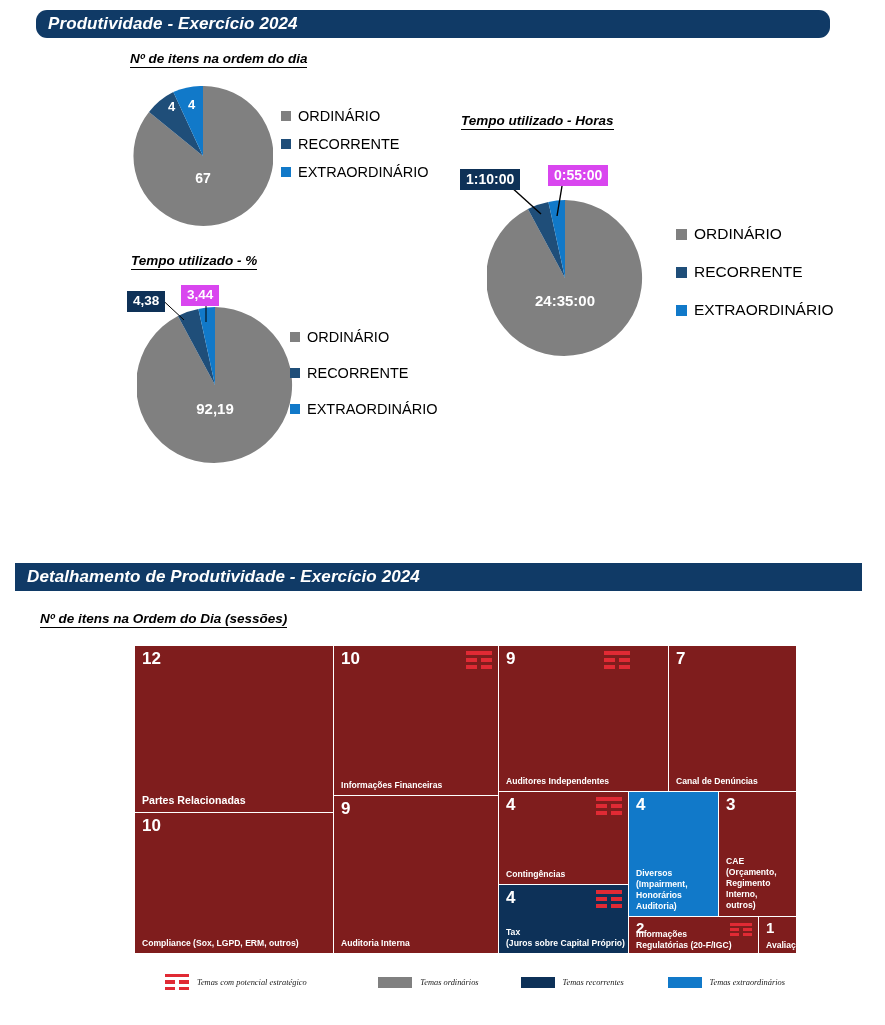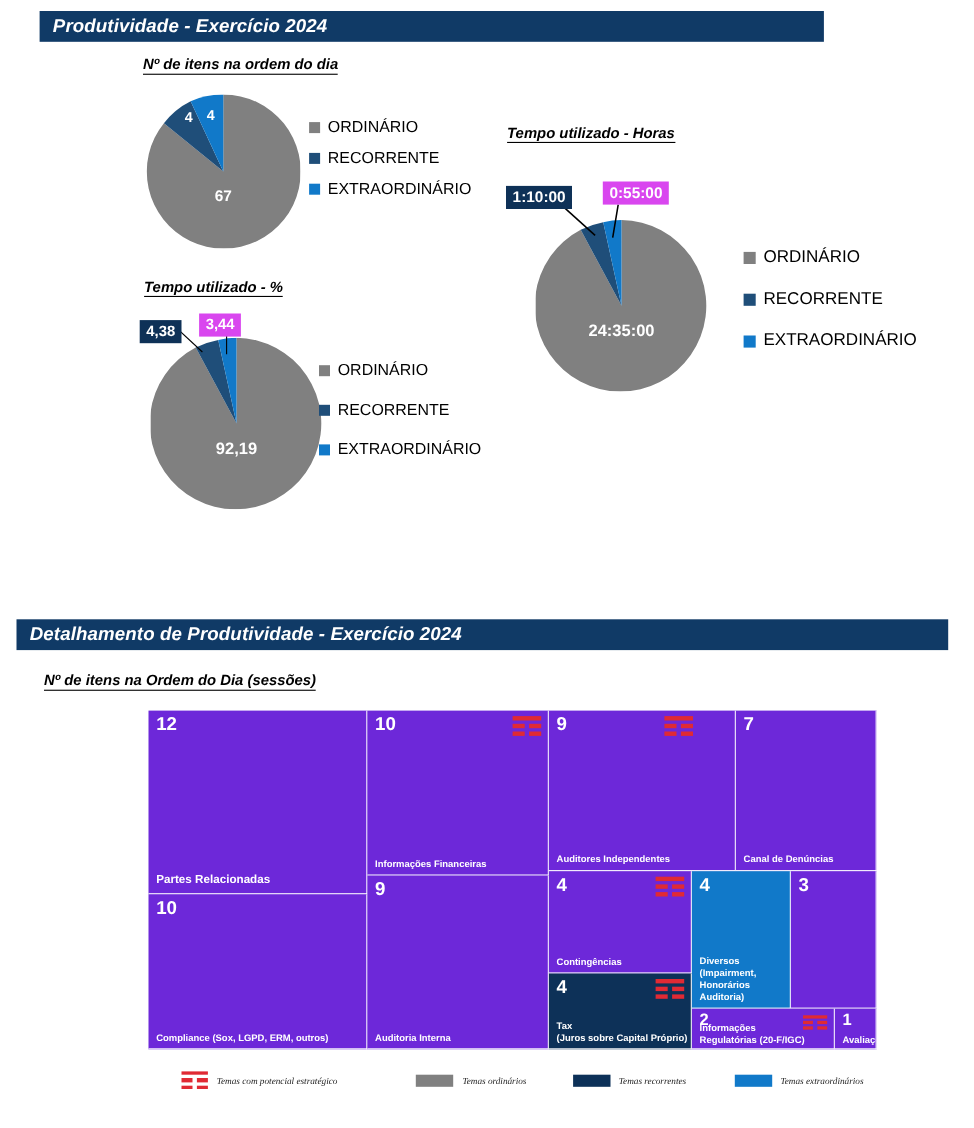--- a/index.html
+++ b/index.html
@@ -25,21 +25,21 @@
   }
   .section-bar .bar-title {
     color: #ffffff;
     font-style: italic;
     font-weight: bold;
     font-size: 17px;
     padding-left: 12px;
     letter-spacing: 0.1px;
     white-space: nowrap;
   }
-  #section-bar-1 { left: 36px; top: 10px; width: 713px; height: 28px; }
+  #section-bar-1 { left: 36px; top: 10px; width: 794px; height: 28px; border-radius: 11px; }
   #section-bar-2 { left: 15px; top: 563px; width: 847px; height: 28px; }
 
   
   .chart-title {
     position: absolute;
     font-style: italic;
     font-weight: bold;
     font-size: 13.5px;
     color: #000000;
     border-bottom: 1.6px solid #000000;
@@ -116,21 +116,21 @@
     width: 662px;
     height: 308px;
   }
   .tm-cell {
     position: absolute;
     box-sizing: border-box;
     border-right: 1.3px solid #ffffff;
     border-bottom: 1.3px solid #ffffff;
     overflow: hidden;
   }
-  .tm-cell.ordinario   { background: #6d28d9; }
+  .tm-cell.ordinario   { background: #7f1d1d; }
   .tm-cell.recorrente  { background: #0D3158; }
   .tm-cell.extraord    { background: #1179C9; }
 
   .tm-value {
     position: absolute;
     left: 7px;
     top: 4px;
     color: #ffffff;
     font-weight: bold;
     font-size: 17px;
@@ -403,20 +403,27 @@
     <span class="tm-value">4</span>
     <span class="tm-name">
       <span>Diversos</span><br>
       <span>(Impairment,</span><br>
       <span>Honorários Auditoria)</span>
     </span>
   </div>
 
   <div class="tm-cell ordinario" style="left:584px; top:146px; width:78px; height:125px;">
     <span class="tm-value">3</span>
+    <span class="tm-name" style="bottom:5px;">
+      <span>CAE</span><br>
+      <span>(Orçamento,</span><br>
+      <span>Regimento</span><br>
+      <span>Interno,</span><br>
+      <span>outros)</span>
+    </span>
   </div>
 
   <div class="tm-cell ordinario" style="left:494px; top:271px; width:130px; height:37px;">
     <span class="tm-value" style="font-size:15px; top:3px;">2</span>
     <span class="strat-mark" style="top:6px; width:22px; height:15px;">
       <i class="r1" style="width:22px;height:3px;"></i>
       <i class="r2a" style="top:5px;width:9px;height:3px;"></i>
       <i class="r2b" style="left:13px;top:5px;width:9px;height:3px;"></i>
       <i class="r3a" style="top:10px;width:9px;height:3px;"></i>
       <i class="r3b" style="left:13px;top:10px;width:9px;height:3px;"></i>

